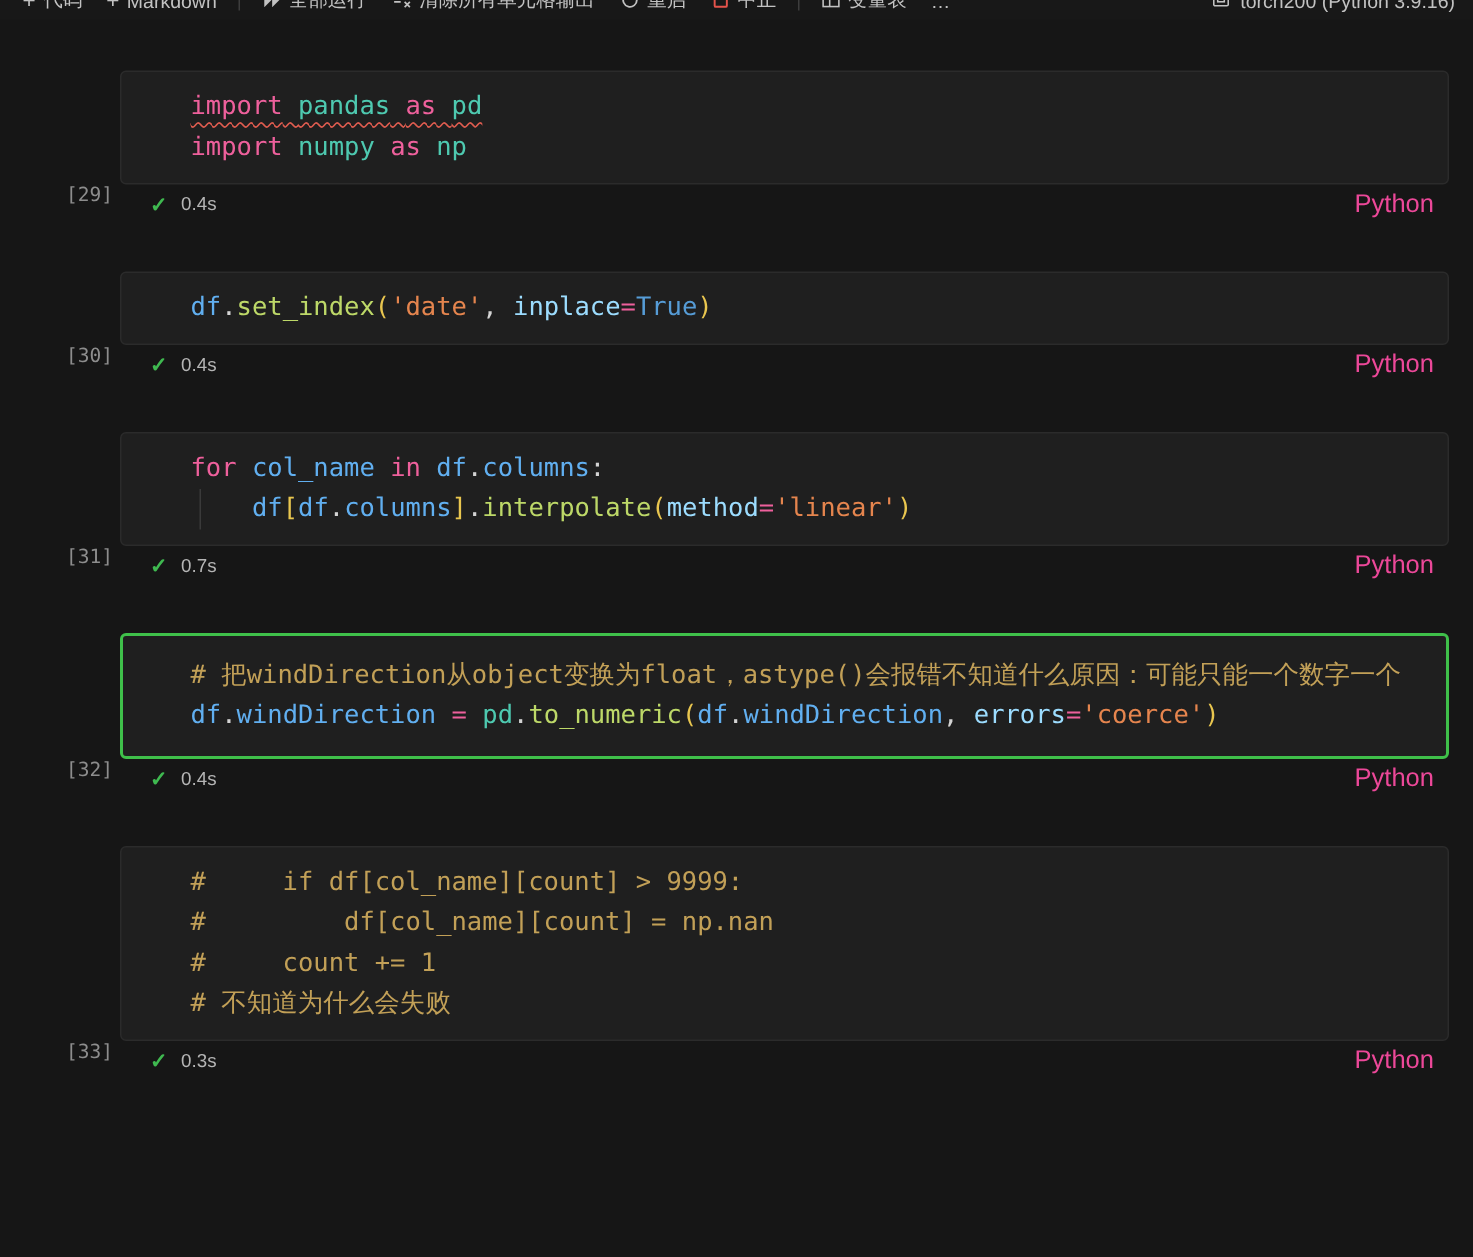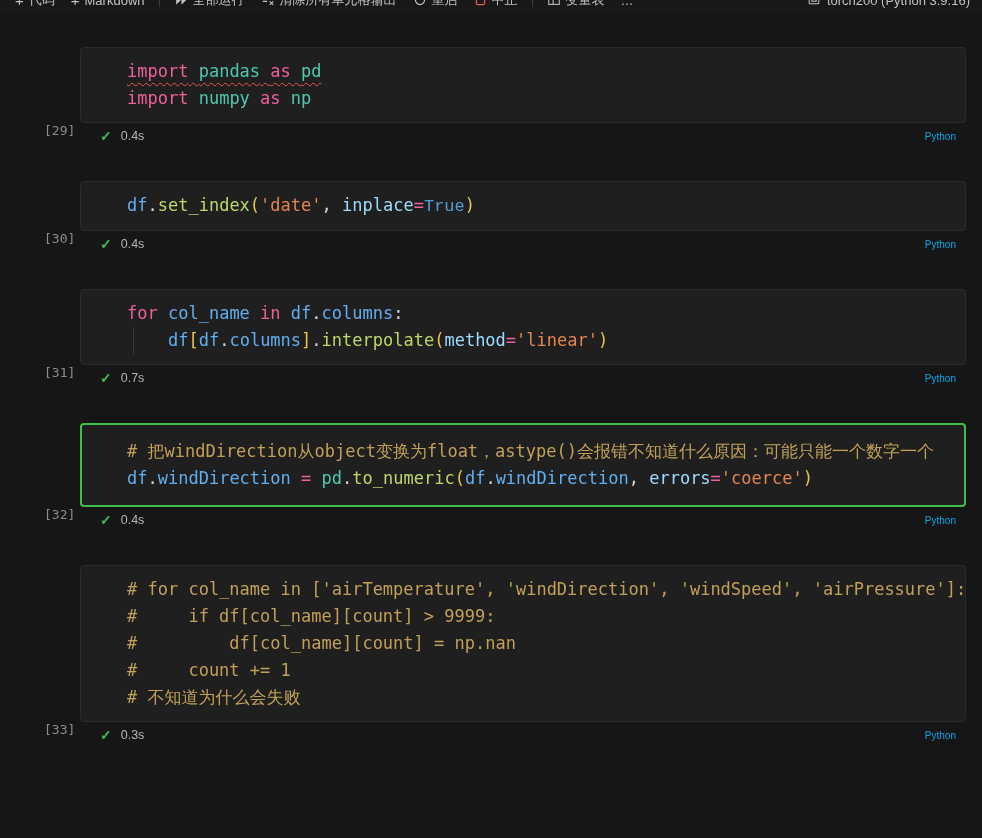--- a/index.html
+++ b/index.html
@@ -50,30 +50,30 @@
   .code-line.guide::before {
     content: ""; position: absolute; left: 6px; top: 0; bottom: 0;
     width: 1px; background: #3a3a3a;
   }
   .statusbar {
     height: 26px; display: flex; align-items: center;
     padding: 0 10px 0 20px; font-size: 12.5px; color: #b5b5b5;
   }
   .check { color: #3fb950; font-size: 14px; font-weight: bold; margin-right: 9px; }
   .duration { color: #b5b5b5; }
-  .lang { margin-left: auto; color: #0ea5e9; font-size: 10px; cursor: pointer; }
+  .lang { margin-left: auto; color: #ec4899; font-size: 17px; cursor: pointer; }
 
   
   .tk-kw  { color: #ee609c; }  
   .tk-mod { color: #4ec9b0; }  
   .tk-var { color: #61aff0; }  
   .tk-fn  { color: #bdd868; }  
   .tk-str { color: #e5854e; }  
   .tk-prm { color: #9cdcfe; }  
-  .tk-cst { color: #569cd6; font-family: Liberation Mono, monospace; }  
+  .tk-cst { color: #569cd6; }  
   .tk-cm  { color: #c2a057; }  
   .tk-pn  { color: #d4d4d4; }  
   .tk-pl  { color: #d4d4d4; }  
   .tk-br  { color: #e9c64f; }  
   .squiggle {
     text-decoration: underline wavy #e05c4f;
     text-decoration-thickness: 1px;
     text-underline-offset: 5px;
     -webkit-text-decoration: underline wavy #e05c4f;
   }
@@ -226,21 +226,20 @@
           <span class="lang">Python</span>
         </div>
       </div>
     </div>
     <div class="cell">
       <div class="gutter">
         <div class="exec">[33]</div>
       </div>
       <div class="cell-main">
         <div class="editor">
-          <div class="code-line"><span class="tk-cm"># for col_name in ['airTemperature', 'windDirection', 'windSpeed', 'airPressure']:</span></div>
           <div class="code-line"><span class="tk-cm">#     if df[col_name][count] &gt; 9999:</span></div>
           <div class="code-line"><span class="tk-cm">#         df[col_name][count] = np.nan</span></div>
           <div class="code-line"><span class="tk-cm">#     count += 1</span></div>
           <div class="code-line"><span class="tk-cm"># 不知道为什么会失败</span></div>
         </div>
         <div class="statusbar">
           <span class="check">✓</span>
           <span class="duration">0.3s</span>
           <span class="lang">Python</span>
         </div>

